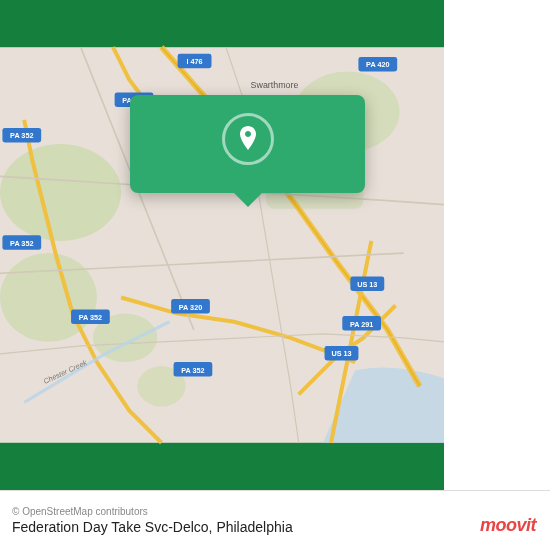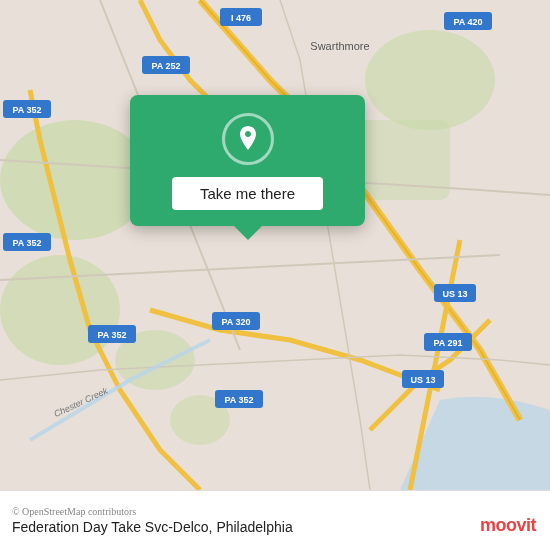--- a/index.html
+++ b/index.html
@@ -6,21 +6,21 @@
 
     body {
       width: 550px;
       height: 550px;
       overflow: hidden;
       font-family: Arial, sans-serif;
       position: relative;
     }
 
     #map-container {
-      width: 550px;
+      width: 444px;
       height: 490px;
       position: relative;
       overflow: hidden;
       background-color: #15803d;
     }
 
     
     #map-svg {
       width: 100%;
       height: 100%;
@@ -91,21 +91,20 @@
       flex-direction: column;
       justify-content: center;
       padding: 0 12px;
       border-top: 1px solid #ddd;
     }
 
     #bottom-bar .attribution {
       font-size: 10px;
       color: #888;
       margin-bottom: 2px;
-      font-family: Liberation Serif, serif;
     }
 
     #bottom-bar .place-name {
       font-size: 14px;
       color: #222;
       font-weight: 400;
     }
 
     #moovit-logo {
       position: absolute;
@@ -113,20 +112,21 @@
       right: 14px;
       display: flex;
       align-items: center;
       gap: 3px;
     }
 
     #moovit-logo .moovit-text {
       font-size: 18px;
       font-weight: bold;
       color: #e84545;
+      font-style: italic;
       letter-spacing: -0.5px;
     }
   </style>
 </head>
 <body>
 
 <div id="map-container">
 
   <svg id="map-svg" viewBox="0 0 550 490" xmlns="http://www.w3.org/2000/svg">
 
@@ -198,21 +198,20 @@
 
     <text x="82" y="405" font-family="Arial" font-size="9" fill="#777" text-anchor="middle" transform="rotate(-25, 82, 405)" font-style="italic">Chester Creek</text>
   </svg>
 
   <div id="popup-card">
     <div id="location-icon-wrap">
       <svg viewBox="0 0 30 30" fill="white" xmlns="http://www.w3.org/2000/svg">
         <path d="M15 2C10.58 2 7 5.58 7 10C7 16 15 26 15 26C15 26 23 16 23 10C23 5.58 19.42 2 15 2ZM15 13C13.34 13 12 11.66 12 10C12 8.34 13.34 7 15 7C16.66 7 18 8.34 18 10C18 11.66 16.66 13 15 13Z"></path>
       </svg>
     </div>
-    <button id="take-me-there-btn">Take me there</button>
   </div>
 </div>
 
 <div id="bottom-bar">
   <div class="attribution">© OpenStreetMap contributors</div>
   <div class="place-name">Federation Day Take Svc-Delco, Philadelphia</div>
 
   <div id="moovit-logo">
     <span class="moovit-text">moovit</span>
   </div>

